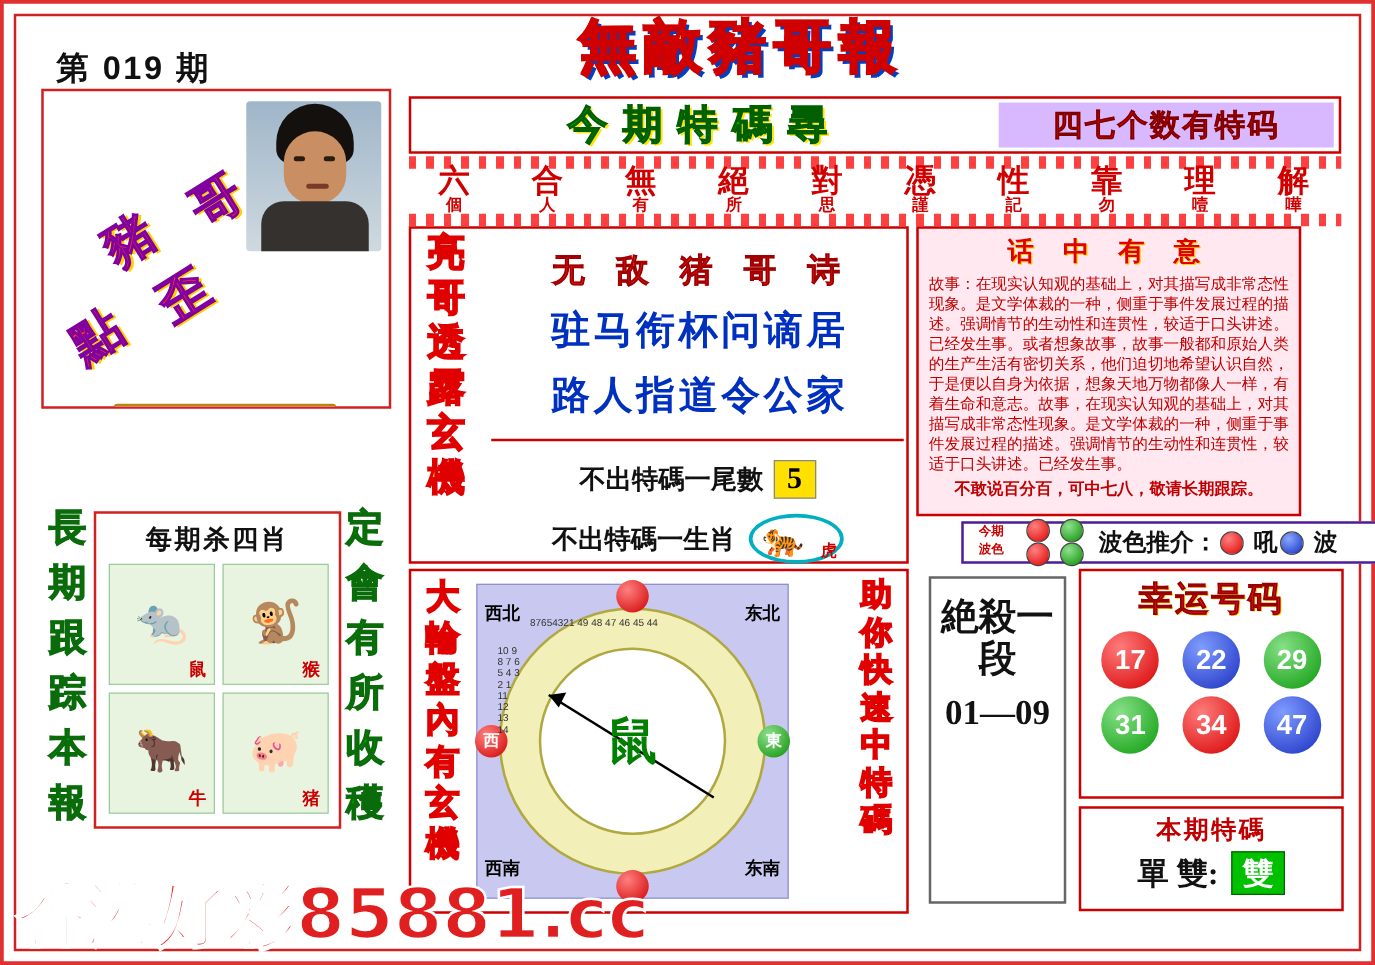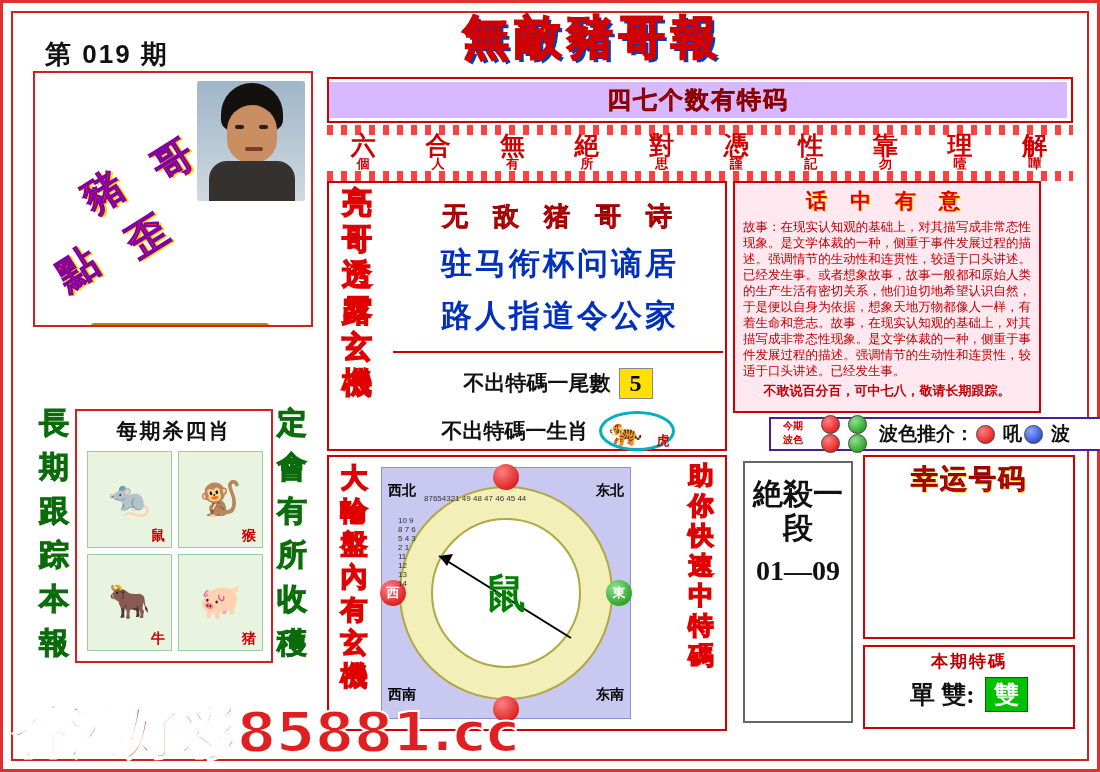--- a/index.html
+++ b/index.html
@@ -340,21 +340,21 @@
   }
   .ln-red{background:radial-gradient(circle at 33% 28%,#ff7b7b,#d50000);}
   .ln-blue{background:radial-gradient(circle at 33% 28%,#7f9cff,#1a2fc0);}
   .ln-green{background:radial-gradient(circle at 33% 28%,#86e086,#0a9a0a);}
 
   .special-box {
     position:absolute; left:860px; top:642px; width:212px; height:84px;
     border:2px solid #c00; background:#fff; text-align:center;
   }
   .special-title {
-    font-size:17px; font-weight:bold; color:#c00000; letter-spacing:2px; margin-top:3px;
+    font-size:20px; font-weight:bold; color:#c00000; letter-spacing:2px; margin-top:3px;
     font-family:"Liberation Serif", serif;
   }
   .special-row {
     font-size:25px; font-weight:bold; color:#111; margin-top:4px;
     font-family:"Liberation Serif", serif;
   }
   .special-val {
     display:inline-block; background:#00c000; color:#fff;
     padding:0 8px; margin-left:4px; border:1px solid #060;
   }
@@ -419,20 +419,21 @@
         </div>
         <div class="kill-cell">
           <div class="zod">🐖</div>
           <div class="lbl">猪</div>
         </div>
       </div>
     </div>
   </div>
 
   <div class="banner">
+    <div class="banner-left">今期特碼尋</div>
     <div class="banner-right">四七个数有特码</div>
   </div>
   <div class="dotline"></div>
 
   <div class="couplet">
     <span><span>六</span><span class="c2">個</span></span>
     <span><span>合</span><span class="c2">人</span></span>
     <span><span>無</span><span class="c2">有</span></span>
     <span><span>絕</span><span class="c2">所</span></span>
     <span><span>對</span><span class="c2">思</span></span>
@@ -515,20 +516,28 @@
   <div class="wheel-vert-left">大輪盤內有玄機</div>
   <div class="wheel-vert-right">助你快速中特碼</div>
 
   <div class="kill-sect">
     <div class="t">絶殺一段</div>
     <div class="n">01—09</div>
   </div>
 
   <div class="lucky-box">
     <div class="lucky-title">幸运号码</div>
+    <div class="lucky-grid">
+      <div class="lnum ln-red">17</div>
+      <div class="lnum ln-blue">22</div>
+      <div class="lnum ln-green">29</div>
+      <div class="lnum ln-green">31</div>
+      <div class="lnum ln-red">34</div>
+      <div class="lnum ln-blue">47</div>
+    </div>
   </div>
 
   <div class="special-box">
     <div class="special-title">本期特碼</div>
     <div class="special-row">
       <span>單 雙:</span>
       <span class="special-val">雙</span>
     </div>
   </div>
 

